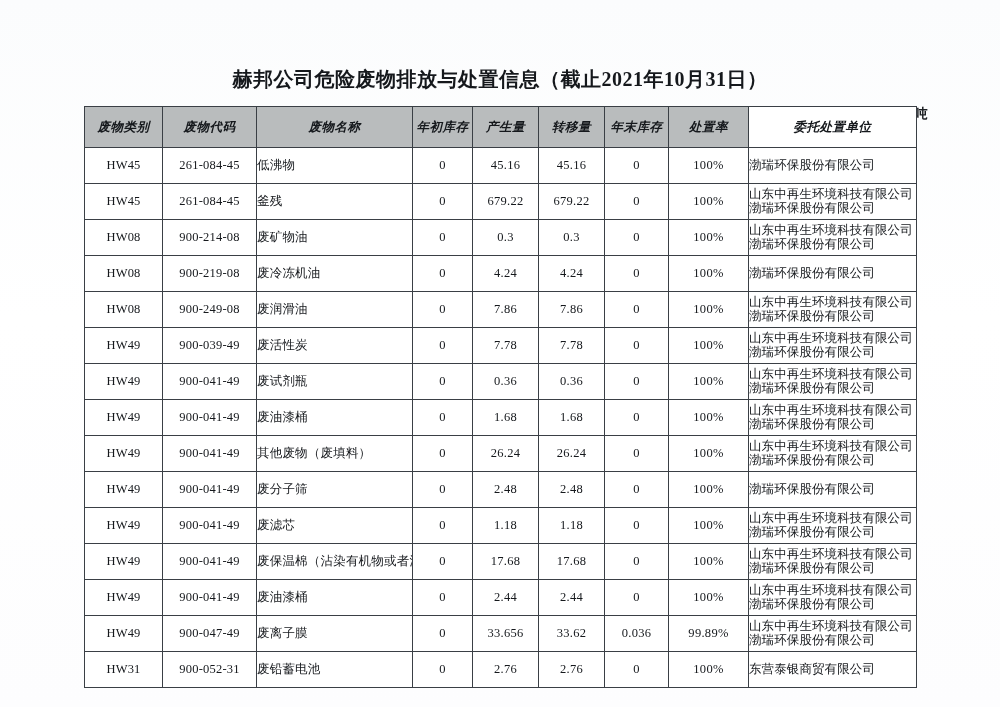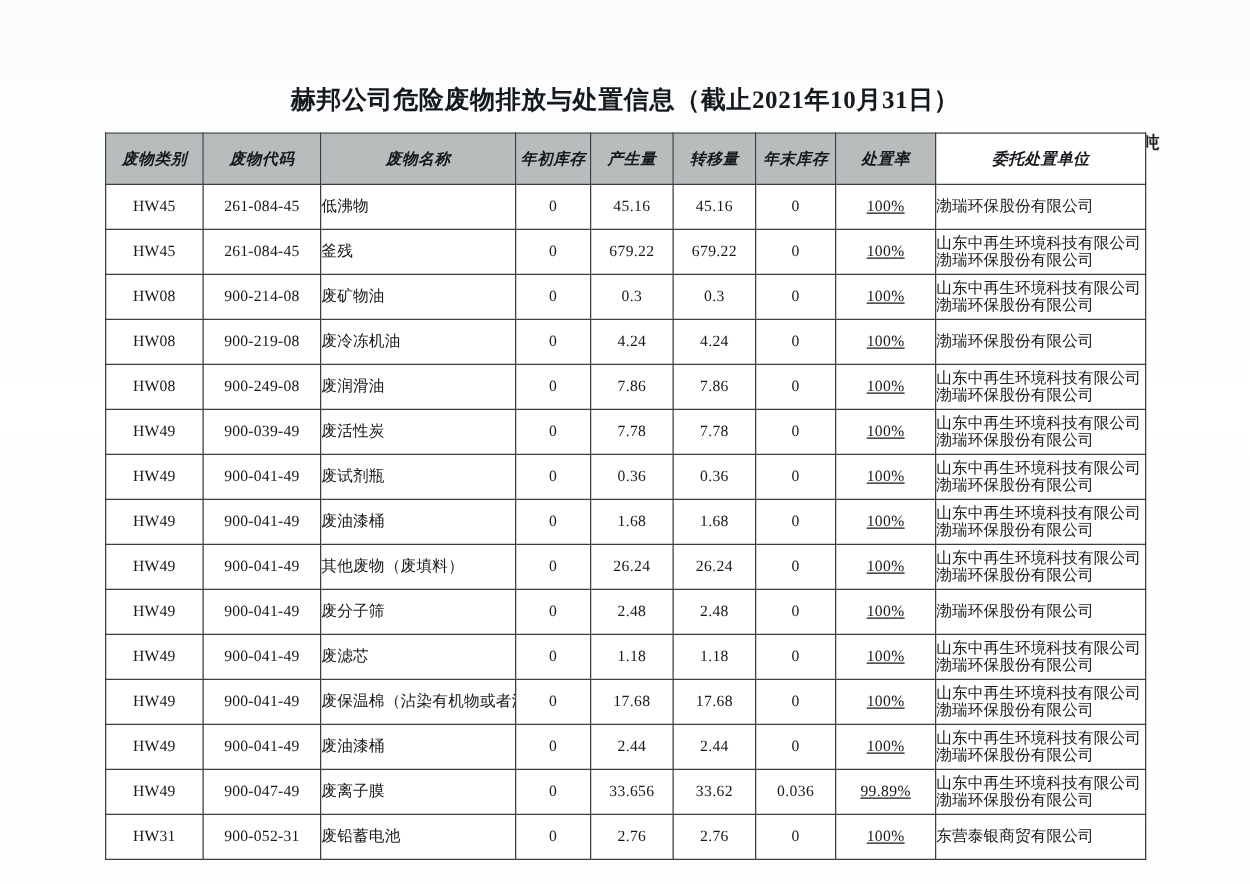--- a/index.html
+++ b/index.html
@@ -103,21 +103,20 @@
   }
   td.c-num {
     text-align: center;
     font-size: 12.5px;
     letter-spacing: 0.3px;
   }
   td.c-rate {
     text-align: center;
     font-size: 12.5px;
     letter-spacing: 0.3px;
-    text-decoration: underline;
   }
   td.c-org {
     text-align: left;
     padding-left: 6px;
     font-size: 11px;
     line-height: 13.5px;
     letter-spacing: 0.1px;
     white-space: normal;
   }
   td.c-org .org-line {

